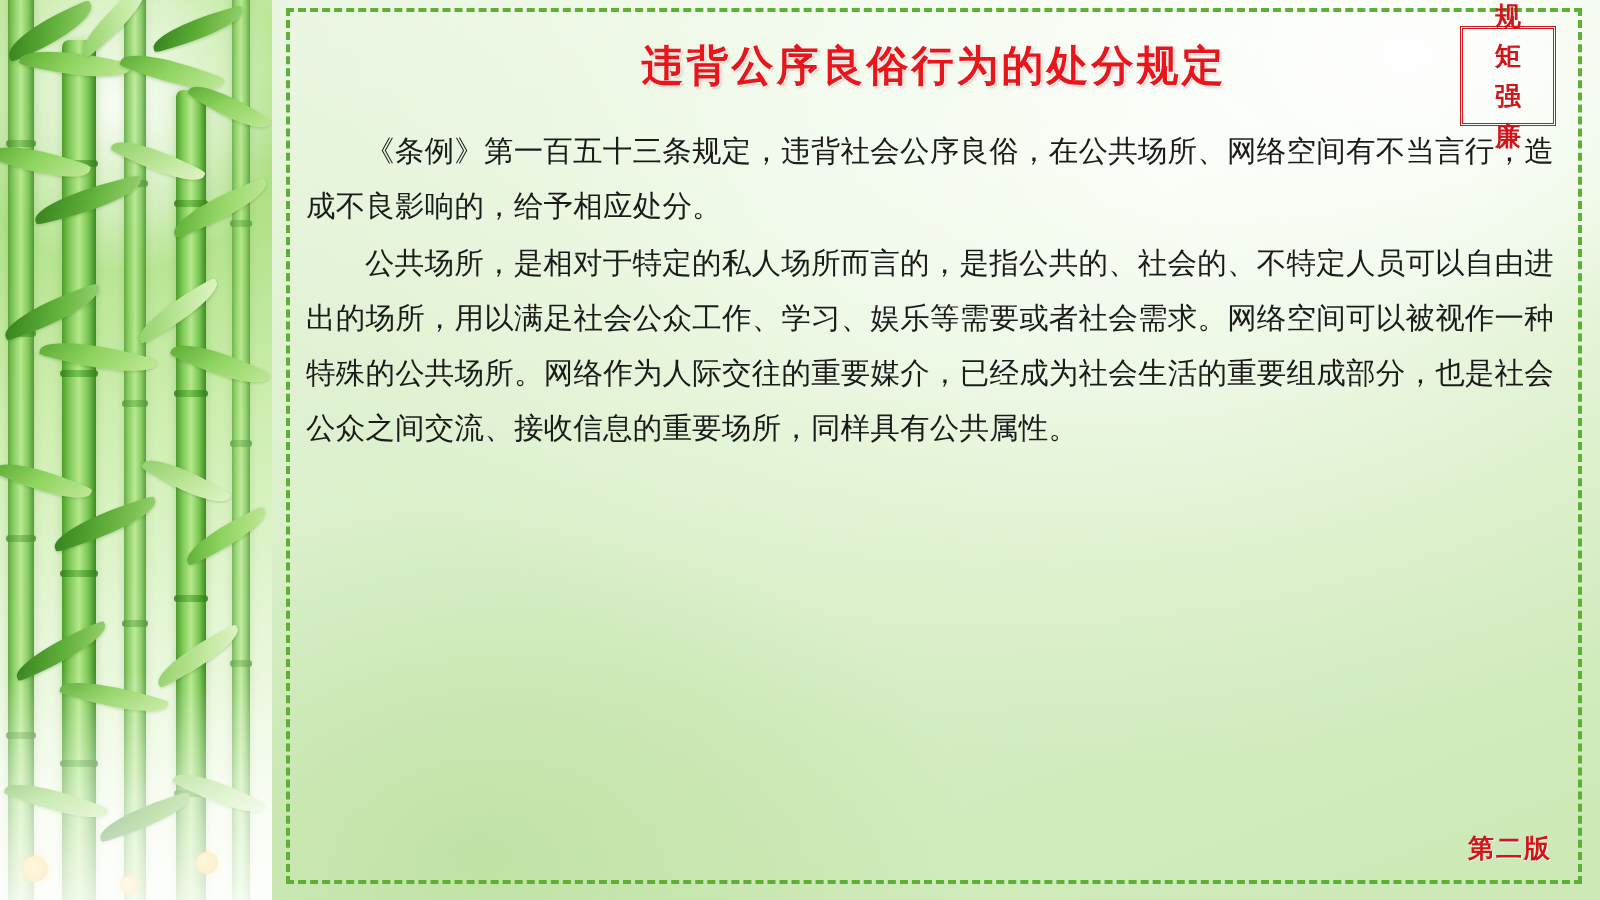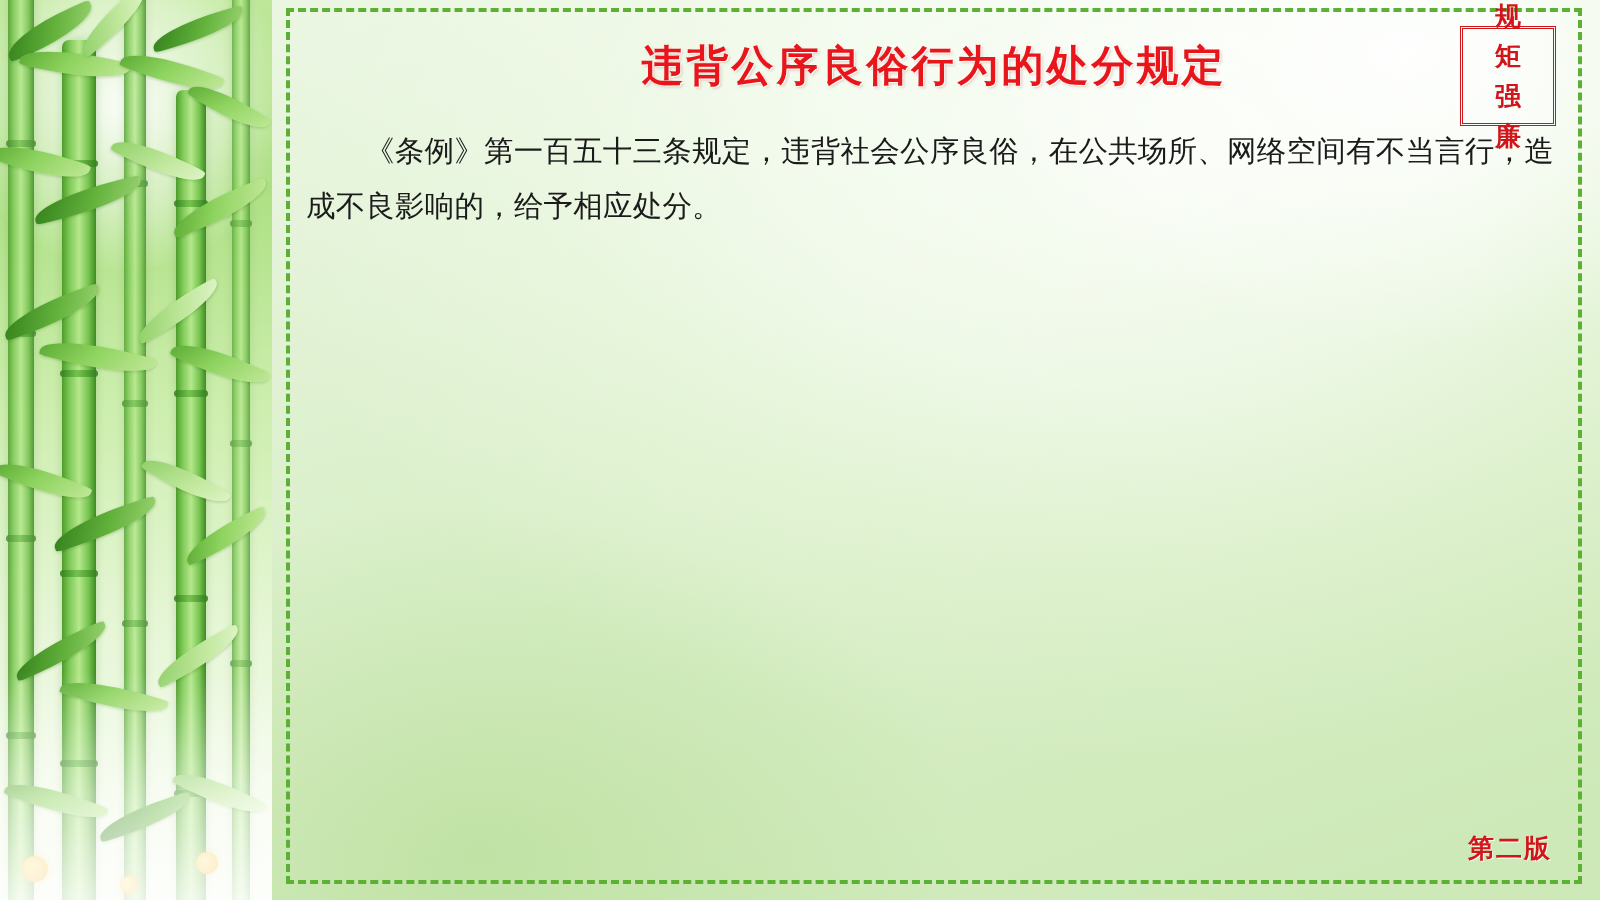--- a/index.html
+++ b/index.html
@@ -264,17 +264,18 @@
       <span>规</span>
       <span>矩</span>
       <span>强</span>
       <span>廉</span>
     </div>
 
     <div class="title">违背公序良俗行为的处分规定</div>
 
     <div class="body">
       <p class="para">《条例》第一百五十三条规定，违背社会公序良俗，在公共场所、网络空间有不当言行，造成不良影响的，给予相应处分。</p>
+      <p class="para">公共场所，是相对于特定的私人场所而言的，是指公共的、社会的、不特定人员可以自由进出的场所，用以满足社会公众工作、学习、娱乐等需要或者社会需求。网络空间可以被视作一种特殊的公共场所。网络作为人际交往的重要媒介，已经成为社会生活的重要组成部分，也是社会公众之间交流、接收信息的重要场所，同样具有公共属性。</p>
     </div>
 
     <div class="edition">第二版</div>
   </div>
 </div>
 
 </body></html>

